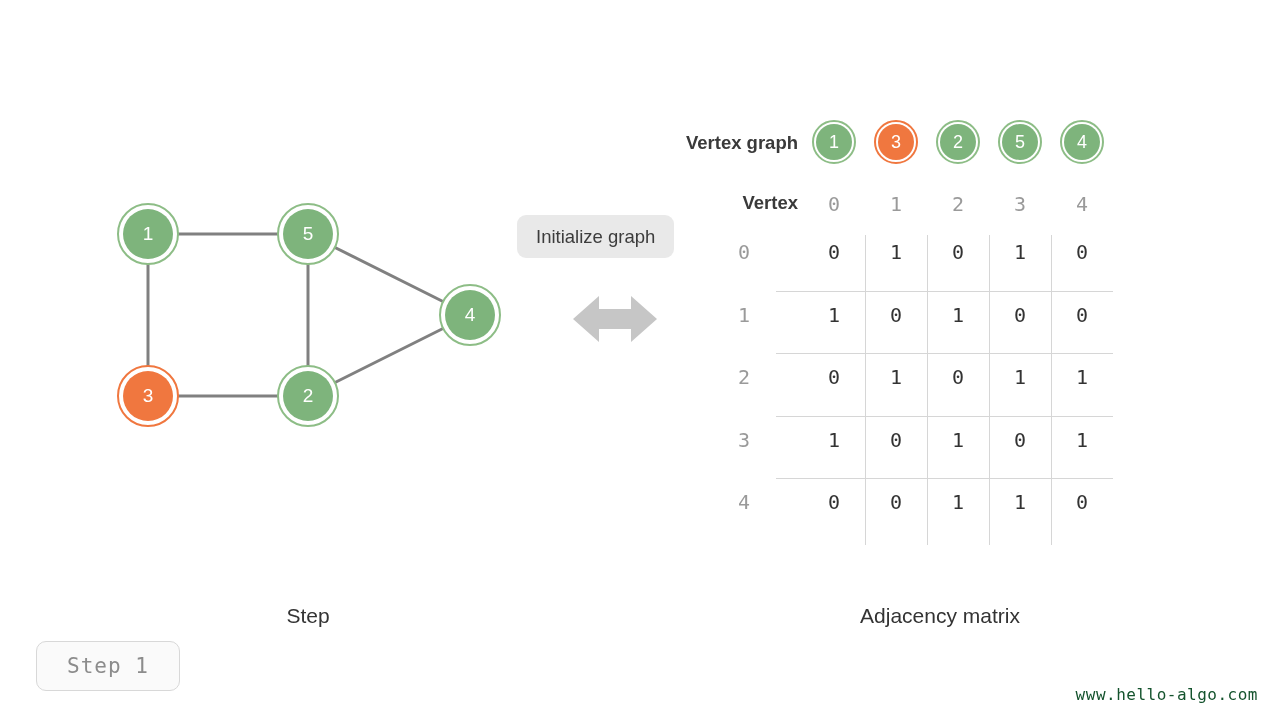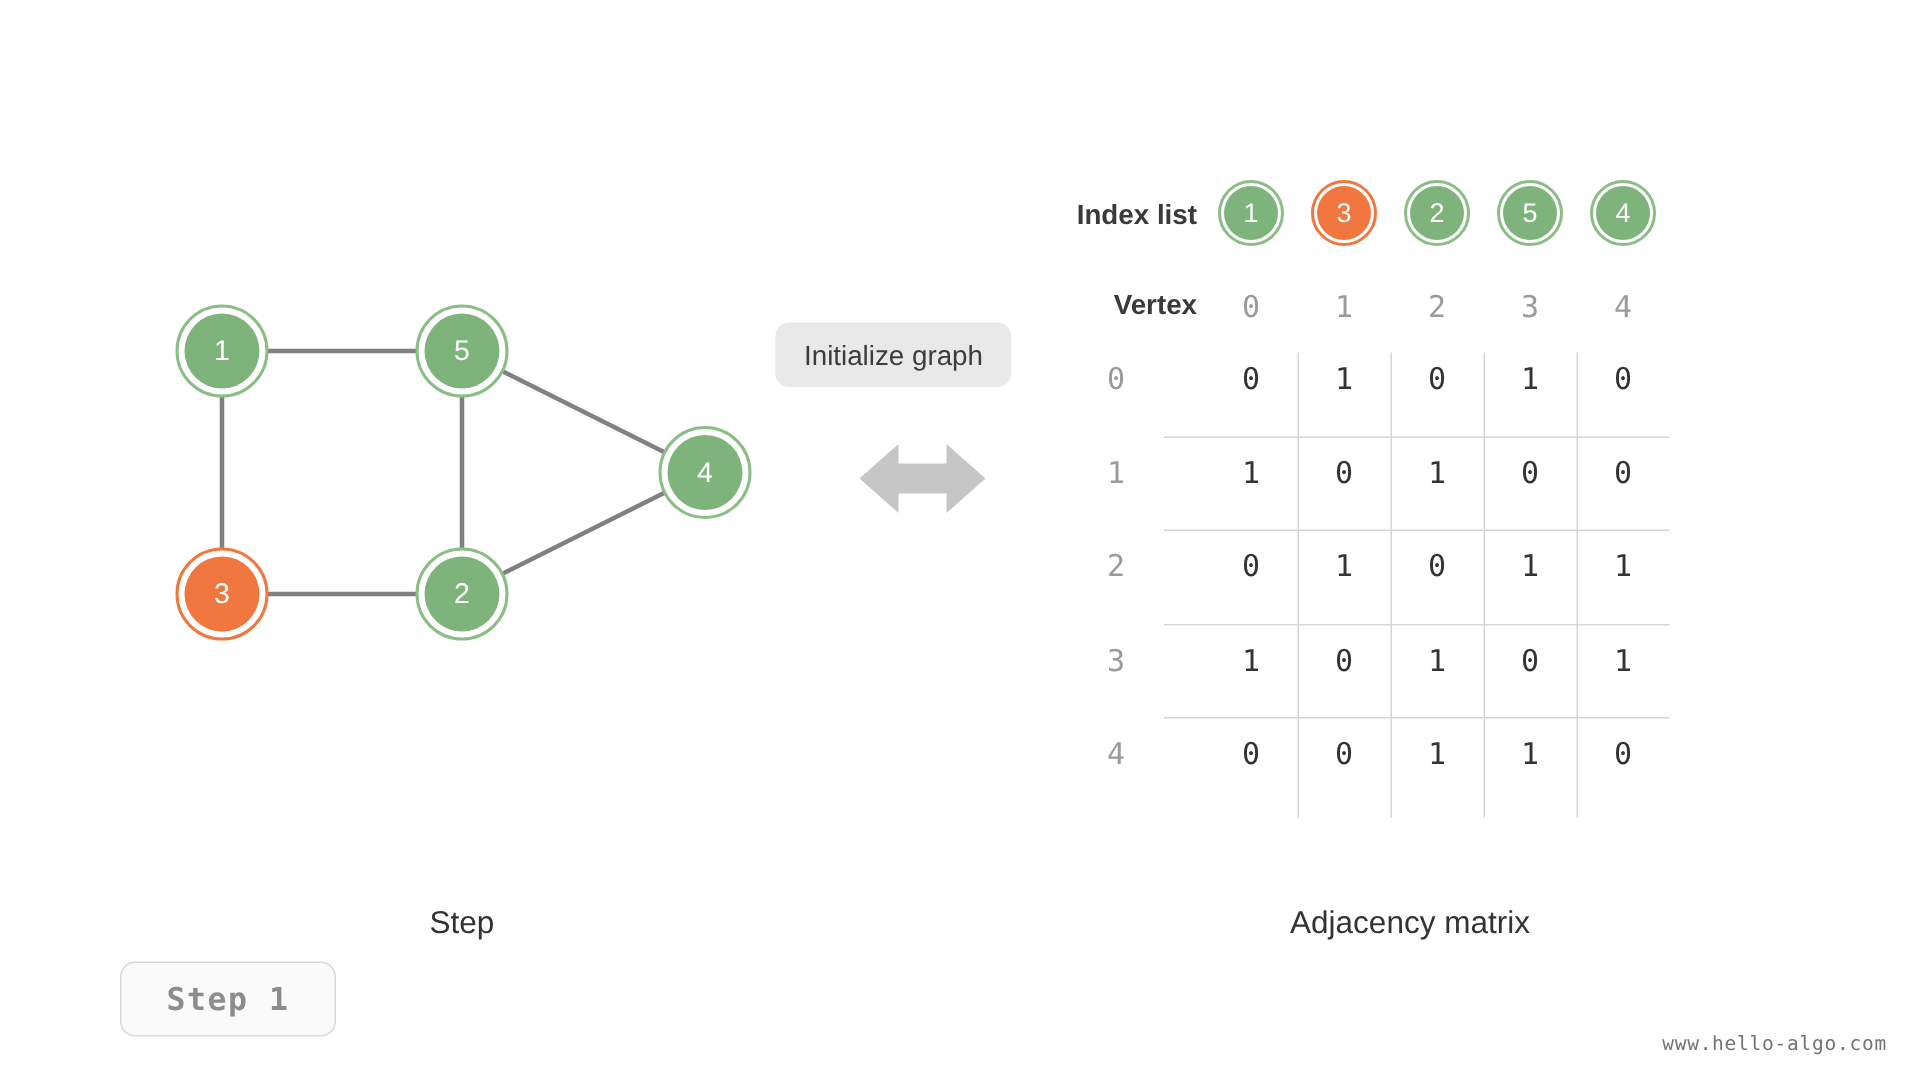--- a/index.html
+++ b/index.html
@@ -137,30 +137,29 @@
     box-sizing: border-box;
     background: #fafafa;
     border: 1px solid #d8d8d8;
     border-radius: 10px;
     display: flex;
     align-items: center;
     justify-content: center;
     color: #8c8c8c;
     font-family: "DejaVu Sans Mono", monospace;
     font-size: 21px;
-    font-weight: bold;
+    font-weight: normal;
     letter-spacing: 1px;
-    margin-left: 44px;
   }
 
   #watermark {
     right: 22px; bottom: 16px;
-    color: #737373;
-    font-family: "DejaVu Sans Mono", monospace;
-    font-size: 13px;
+    color: #14532d;
+    font-family: "DejaVu Sans Mono", monospace;
+    font-size: 16px;
     letter-spacing: 0.5px;
   }
 </style>
 </head>
 <body>
 
 <div id="graph-panel" class="abs">
   <svg id="graph-svg" width="520" height="560" viewBox="0 0 520 560">
     <g id="graph-edges">
         <line x1="148" y1="234" x2="308" y2="234" stroke="#808080" stroke-width="3"></line>
@@ -203,21 +202,21 @@
 <div id="op-badge" class="abs">Initialize graph</div>
 
 <div id="bidir-arrow" class="abs">
   <svg width="84" height="50" viewBox="0 0 84 50">
     <polygon points="0,25 26,2 26,15 58,15 58,2 84,25 58,48 58,35 26,35 26,48" fill="#c6c6c6"></polygon>
   </svg>
 </div>
 
 <div id="matrix-panel" class="abs">
 
-  <div id="vertex-list-label" class="side-label">Index list</div>
+  <div id="vertex-list-label" class="side-label">Vertex graph</div>
 
   <div id="index-label" class="side-label">Vertex</div>
 
   <div id="vertex-circles" class="vlist-row">
       <div class="vcircle" style="left: 192px; top: 70px; border-color: rgb(141, 189, 134);">
         <div class="vc-inner" style="background: rgb(126, 180, 124);">
           <span>1</span>
         </div>
       </div>
       <div class="vcircle" style="left: 254px; top: 70px; border-color: rgb(240, 119, 63);">

